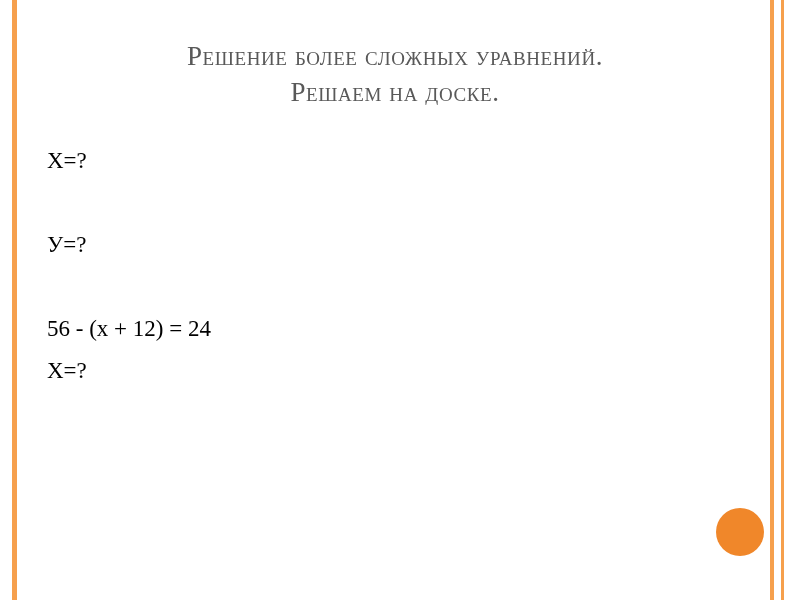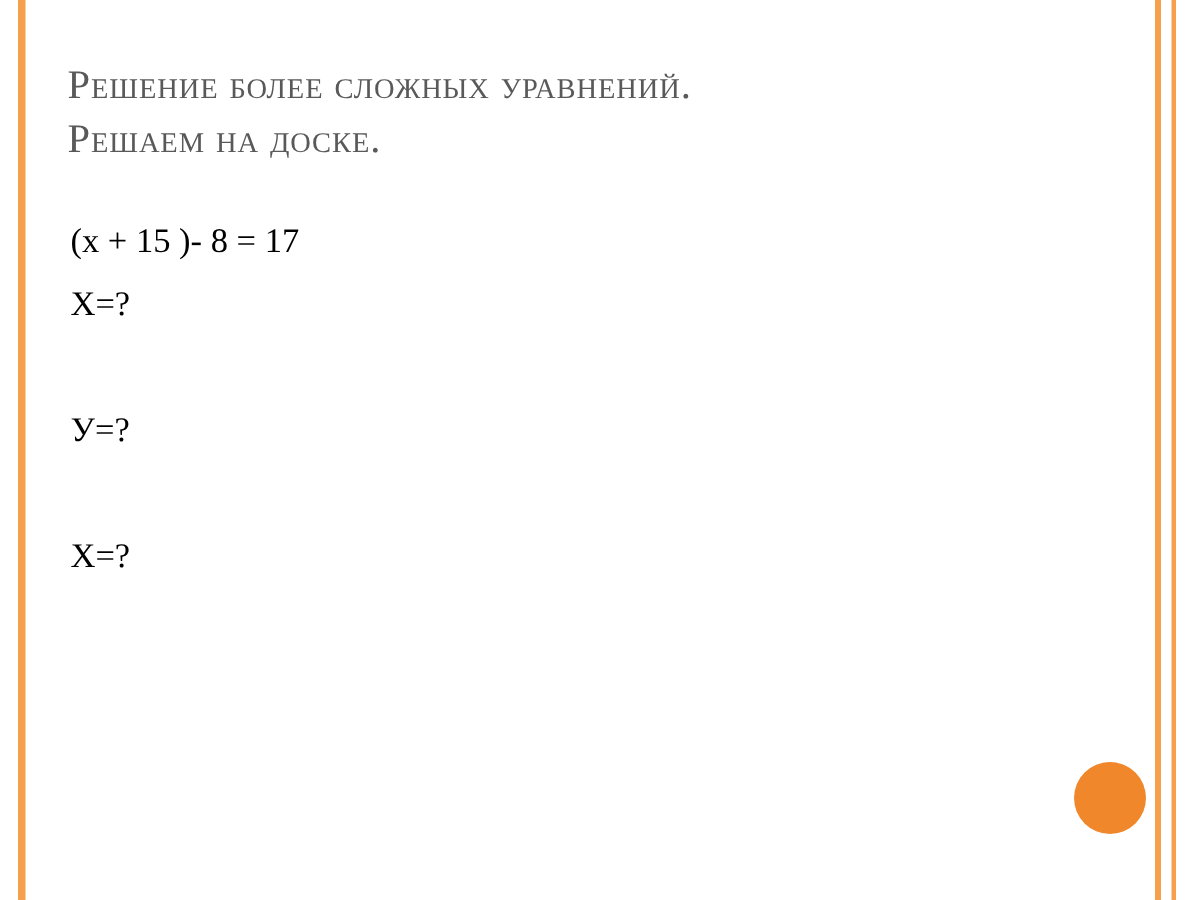--- a/index.html
+++ b/index.html
@@ -51,20 +51,21 @@
     left: 45px;
     top: 38px;
     width: 700px;
     color: #595959;
     font-family: "Liberation Serif", serif;
     font-size: 27px;
     line-height: 36px;
     font-variant: small-caps;
     letter-spacing: 0.6px;
     white-space: pre-line;
+    text-align: center;
   }
   .body-block {
     position: absolute;
     left: 47px;
     top: 140px;
     width: 690px;
     color: #000000;
     font-family: "Liberation Serif", serif;
     font-size: 23px;
     line-height: 42px;
@@ -91,23 +92,23 @@
 <div class="slide">
 
   <div class="left-bar"></div>
   <div class="right-bar-outer"></div>
   <div class="right-bar-inner"></div>
 
   <div class="title">Решение более сложных уравнений.
 Решаем на доске.</div>
 
   <div class="body-block">
-    <div class="eq-line">(х + 15 )- 8 = 17</div>
     <div class="eq-line">Х=?</div>
     <div class="eq-spacer"></div>
     <div class="eq-line">У=?</div>
     <div class="eq-spacer"></div>
+    <div class="eq-line">56 - (х + 12) = 24</div>
     <div class="eq-line">Х=?</div>
   </div>
 
   <div class="orange-dot"></div>
 
 </div>
 
 </body></html>

